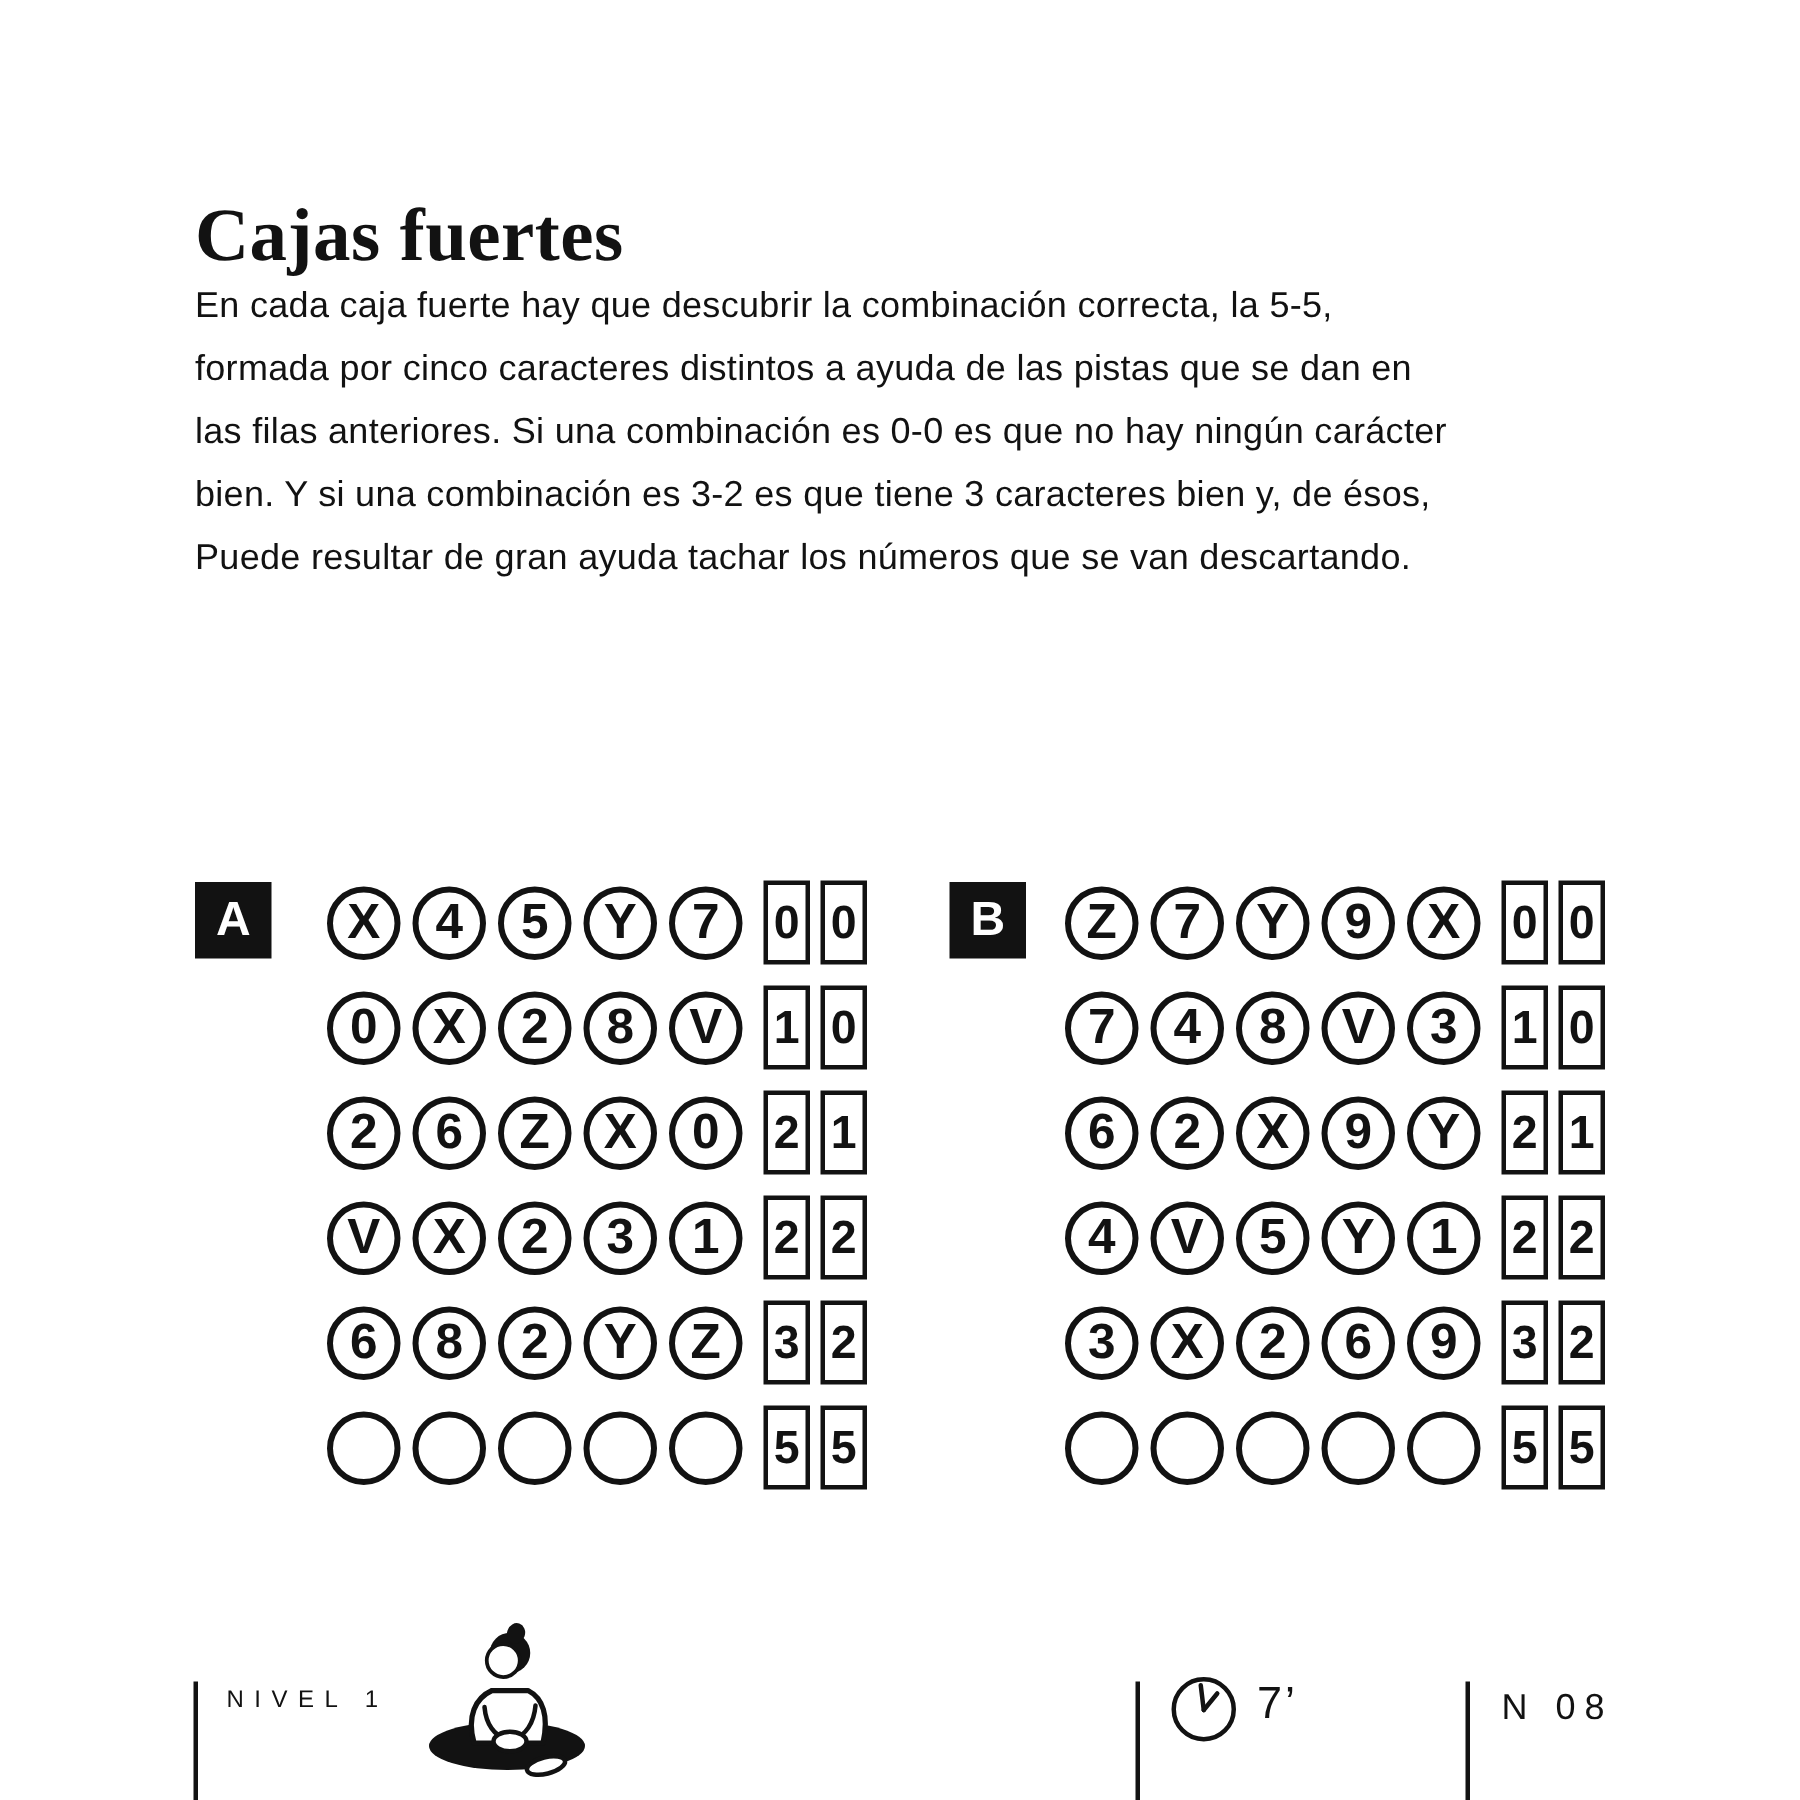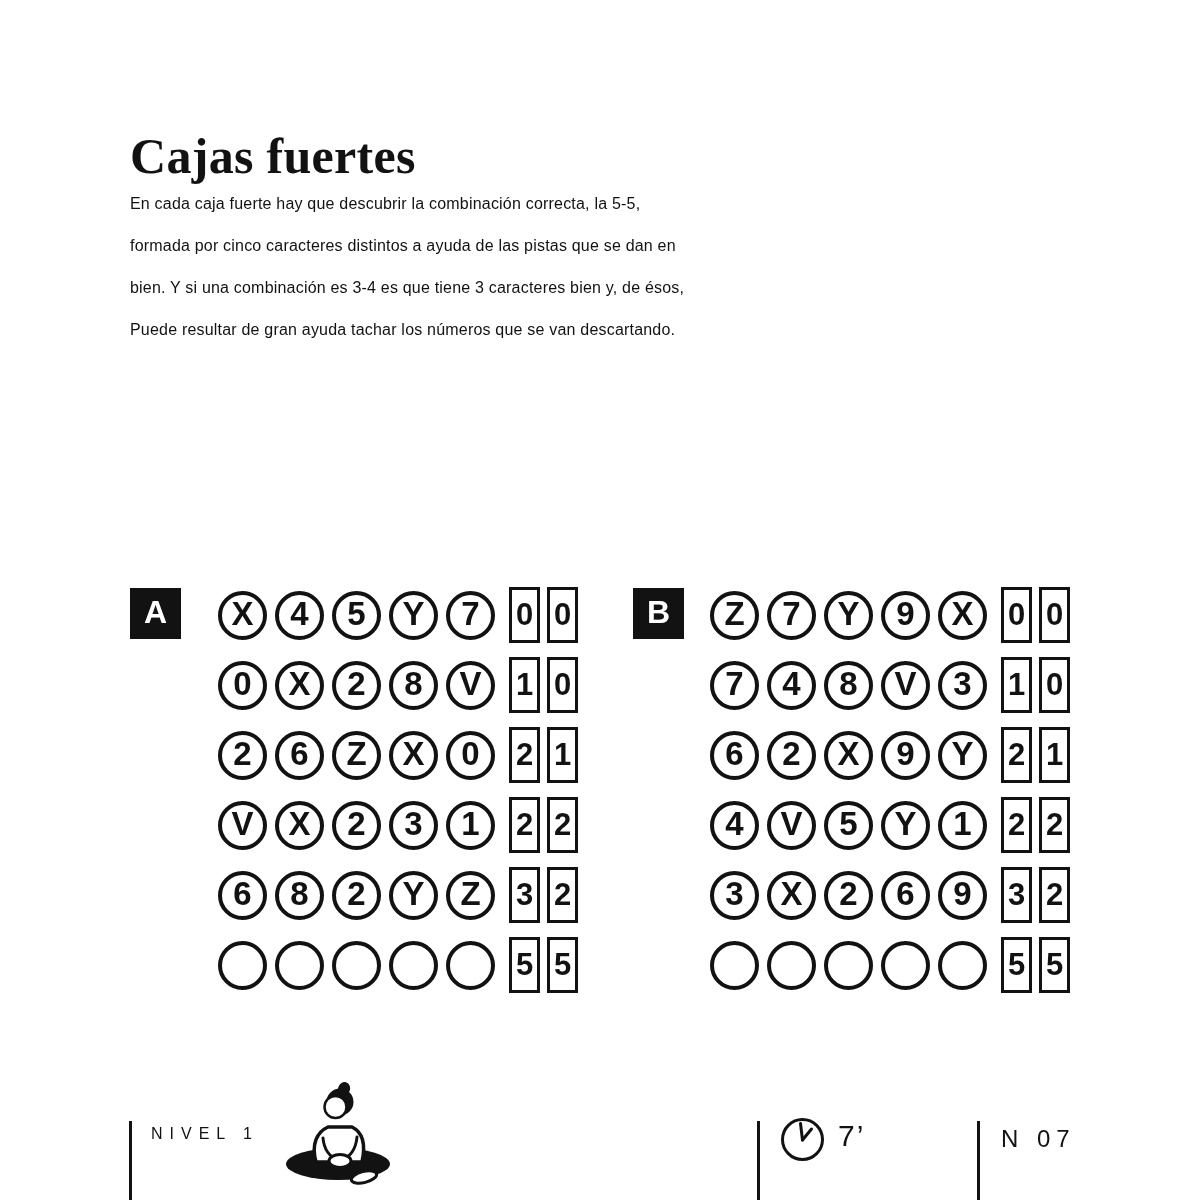--- a/index.html
+++ b/index.html
@@ -13,21 +13,21 @@
     overflow:hidden;
   }
   
   .title {
     position:absolute; left:130px; top:127px;
     font-family:"Liberation Serif","DejaVu Serif",serif;
     font-weight:700; font-size:50px; letter-spacing:0.3px;
   }
   .instructions {
     position:absolute; left:130px; top:183px;
-    font-size:16px; line-height:42px; letter-spacing:0.2px;
+    font-size:24px; line-height:42px; letter-spacing:0.2px;
     font-weight:500;
   }
   
   .puzzle { position:absolute; top:587px; }
   .puzzle-a { left:130px; }
   .puzzle-b { left:633px; }
   .plabel {
     position:absolute; left:0; top:1px; width:51px; height:51px;
     background:var(--ink); color:var(--paper);
     display:flex; align-items:center; justify-content:center;
@@ -65,21 +65,22 @@
   .clock-icon   { position:absolute; left:779px; top:1116px; }
 </style>
 </head>
 <body>
 
 <h1 class="title">Cajas fuertes</h1>
 
 <div class="instructions">
   <div>En cada caja fuerte hay que descubrir la combinación correcta, la 5-5,</div>
   <div>formada por cinco caracteres distintos a ayuda de las pistas que se dan en</div>
-  <div>bien. Y si una combinación es 3-4 es que tiene 3 caracteres bien y, de ésos,</div>
+  <div>las filas anteriores. Si una combinación es 0-0 es que no hay ningún carácter</div>
+  <div>bien. Y si una combinación es 3-2 es que tiene 3 caracteres bien y, de ésos,</div>
   <div>Puede resultar de gran ayuda tachar los números que se van descartando.</div>
 </div>
 
 <section class="puzzle puzzle-a" id="puzzle-0">
     <div class="plabel">A</div>
     <div class="rows">
       <div class="row">
         <div class="cell">X</div>
         <div class="cell">4</div>
         <div class="cell">5</div>
@@ -212,13 +213,13 @@
 
 <div class="vrule vrule-time"></div>
 <svg class="clock-icon" width="47" height="47" viewBox="0 0 47 47" aria-hidden="true">
   <circle cx="23.5" cy="23.5" r="20" fill="none" stroke="var(--ink)" stroke-width="3"></circle>
   <path d="M23.5 24 L21.5 7.5" stroke="var(--ink)" stroke-width="3" stroke-linecap="round"></path>
   <path d="M23.5 24 L32.5 13" stroke="var(--ink)" stroke-width="3" stroke-linecap="round"></path>
 </svg>
 <div class="time-label">7’</div>
 
 <div class="vrule vrule-number"></div>
-<div class="number-label">N 07</div>
+<div class="number-label">N 08</div>
 
 </body></html>

